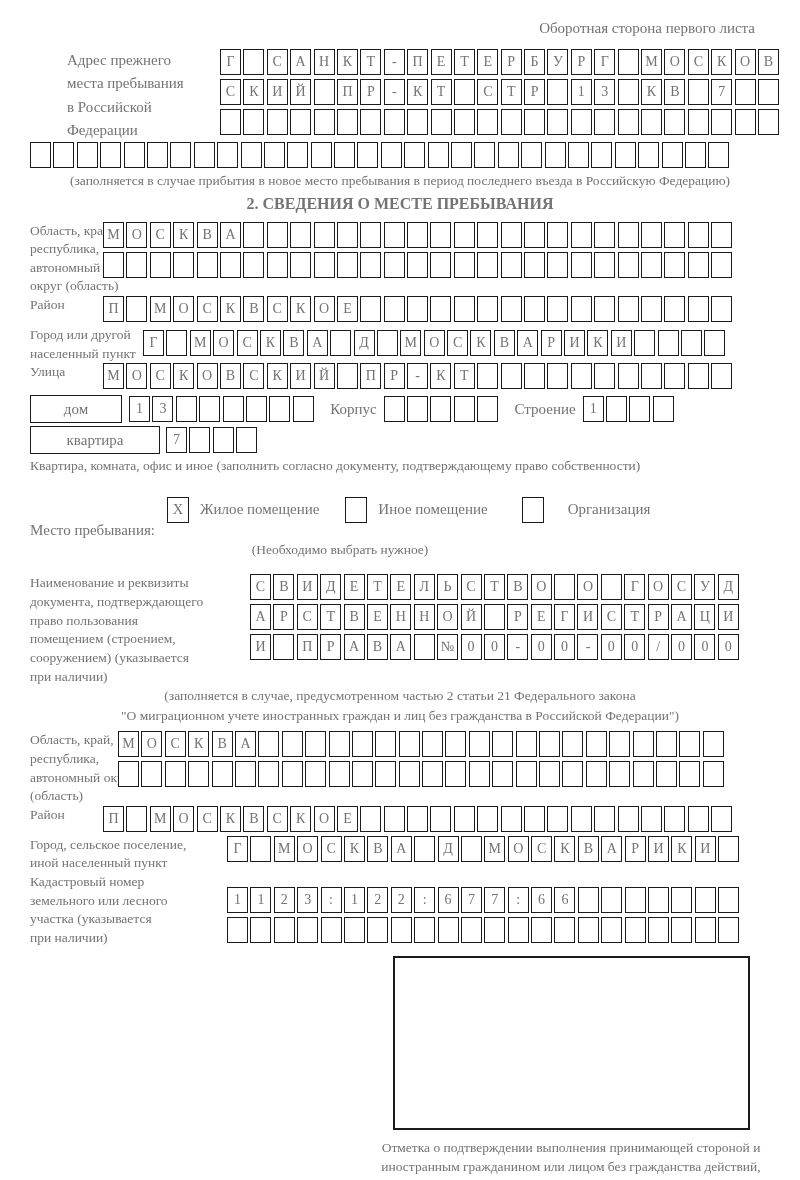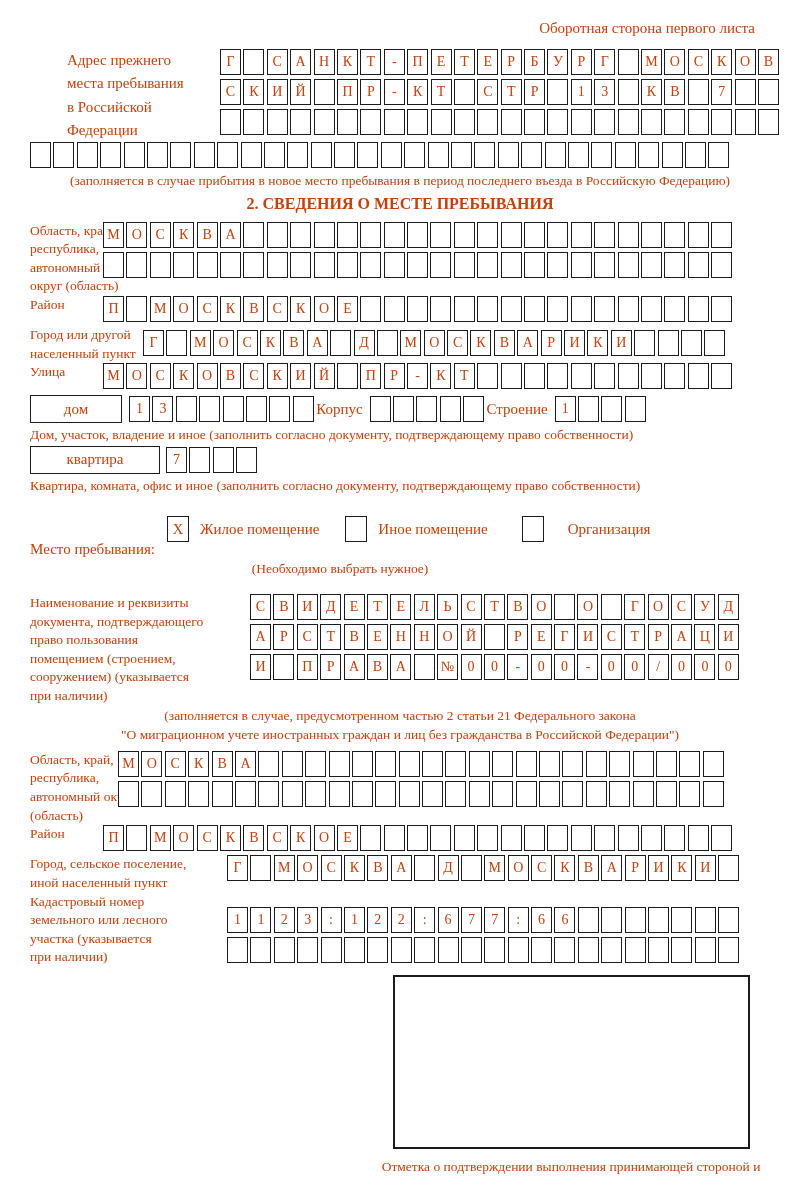--- a/index.html
+++ b/index.html
@@ -1,18 +1,18 @@
 <!DOCTYPE html>
 <html><head>
 <meta charset="utf-8">
 <style>
   html,body{margin:0;padding:0;background:#ffffff;}
   .page{
     width:800px;height:1180px;box-sizing:border-box;
-    padding:20px 30px 0 30px;background:#fff;color:#c2410c;
+    padding:20px 30px 0 30px;background:#fff;color:#737373;
     font-family:"Liberation Serif","DejaVu Serif",serif;
     position:relative;overflow:hidden;
   }
   .header-note{font-size:15px;text-align:right;padding-right:15px;margin-bottom:12px;}
   .frow{display:flex;align-items:flex-start;}
   .flabel{flex:none;font-size:13.5px;line-height:1.38;white-space:pre;}
   .flabel.big{font-size:15px;line-height:1.55;}
   .cells-col{display:flex;flex-direction:column;}
   .cells-row{display:flex;height:26px;margin-bottom:4px;flex:none;}
   .cell{
@@ -30,21 +30,21 @@
   .center{text-align:center;}
   .sec-title{font-weight:bold;font-size:16px;text-align:center;margin:5px 0 9px 0;}
   .fact-title{font-weight:bold;font-size:15.5px;text-align:center;margin:14px 0 7px 0;}
   .inline-row{display:flex;align-items:center;margin:2px 0 3px 0;}
   .wide-box{
     box-sizing:border-box;border:1.7px solid #1b1b1b;height:28px;
     display:flex;align-items:center;justify-content:center;font-size:15px;background:#fff;
   }
   .box-dom{width:92px;margin-right:7px;}
   .box-kv{width:130px;margin-right:6px;}
-  .small-label{font-size:15px;margin:0 7px 0 0;}
+  .small-label{font-size:15px;margin:0 7px 0 14px;}
   .cb{
     display:inline-flex;align-items:center;justify-content:center;
     width:22px;height:26px;box-sizing:border-box;border:1.7px solid #1b1b1b;
     font-size:14.5px;flex:none;background:#fff;
   }
   .mesto-row{display:flex;align-items:center;margin:6px 0 2px 0;font-size:15px;}
   .mesto-label{margin-right:12px;margin-top:41px;}
   .opt-label{margin:0 0 0 11px;}
   .gap24{margin-left:26px;}
   .gap30{margin-left:34px;}
@@ -371,21 +371,20 @@
         <span class="cell"></span>
       </div>
     <span class="small-label">Строение</span>
     <div class="cells-row" style="margin-bottom:0;">
         <span class="cell">1</span>
         <span class="cell"></span>
         <span class="cell"></span>
         <span class="cell"></span>
       </div>
   </div>
-  <div class="caption">Дом, участок, владение и иное (заполнить согласно документу, подтверждающему право собственности)</div>
 
   <div class="inline-row">
     <div class="wide-box box-kv">квартира</div>
     <div class="cells-row" style="margin-bottom:0;">
         <span class="cell">7</span>
         <span class="cell"></span>
         <span class="cell"></span>
         <span class="cell"></span>
       </div>
   </div>

